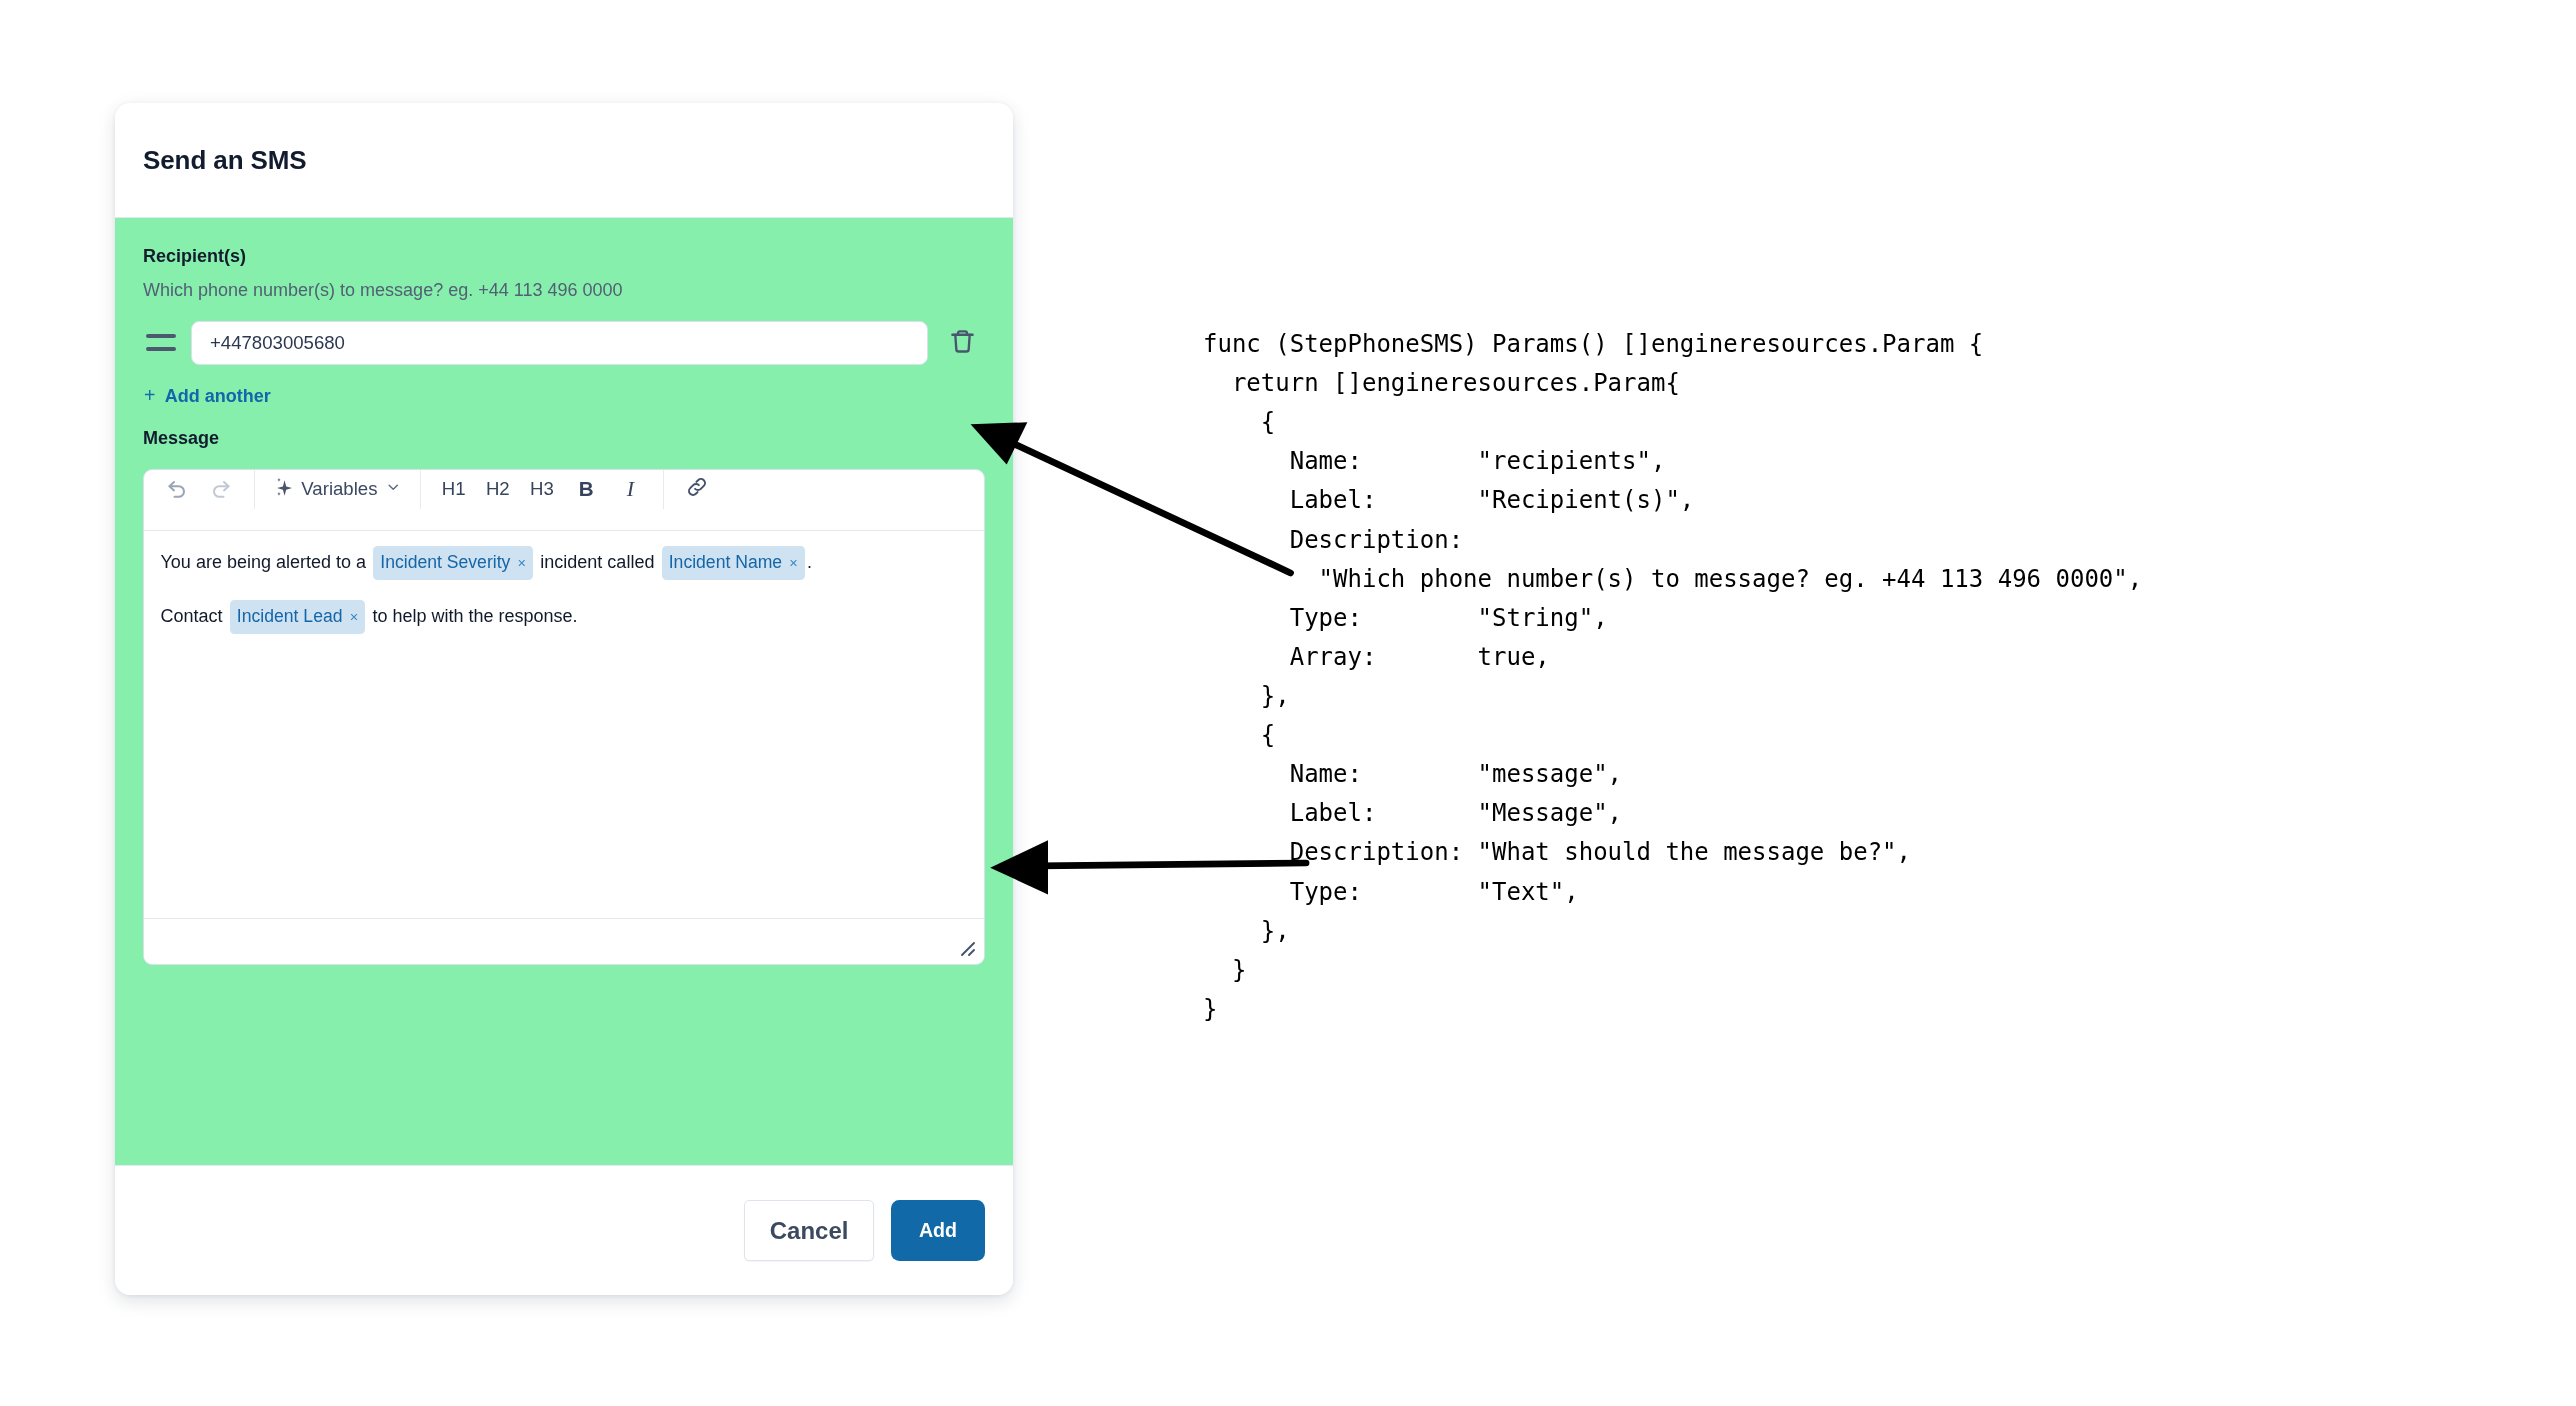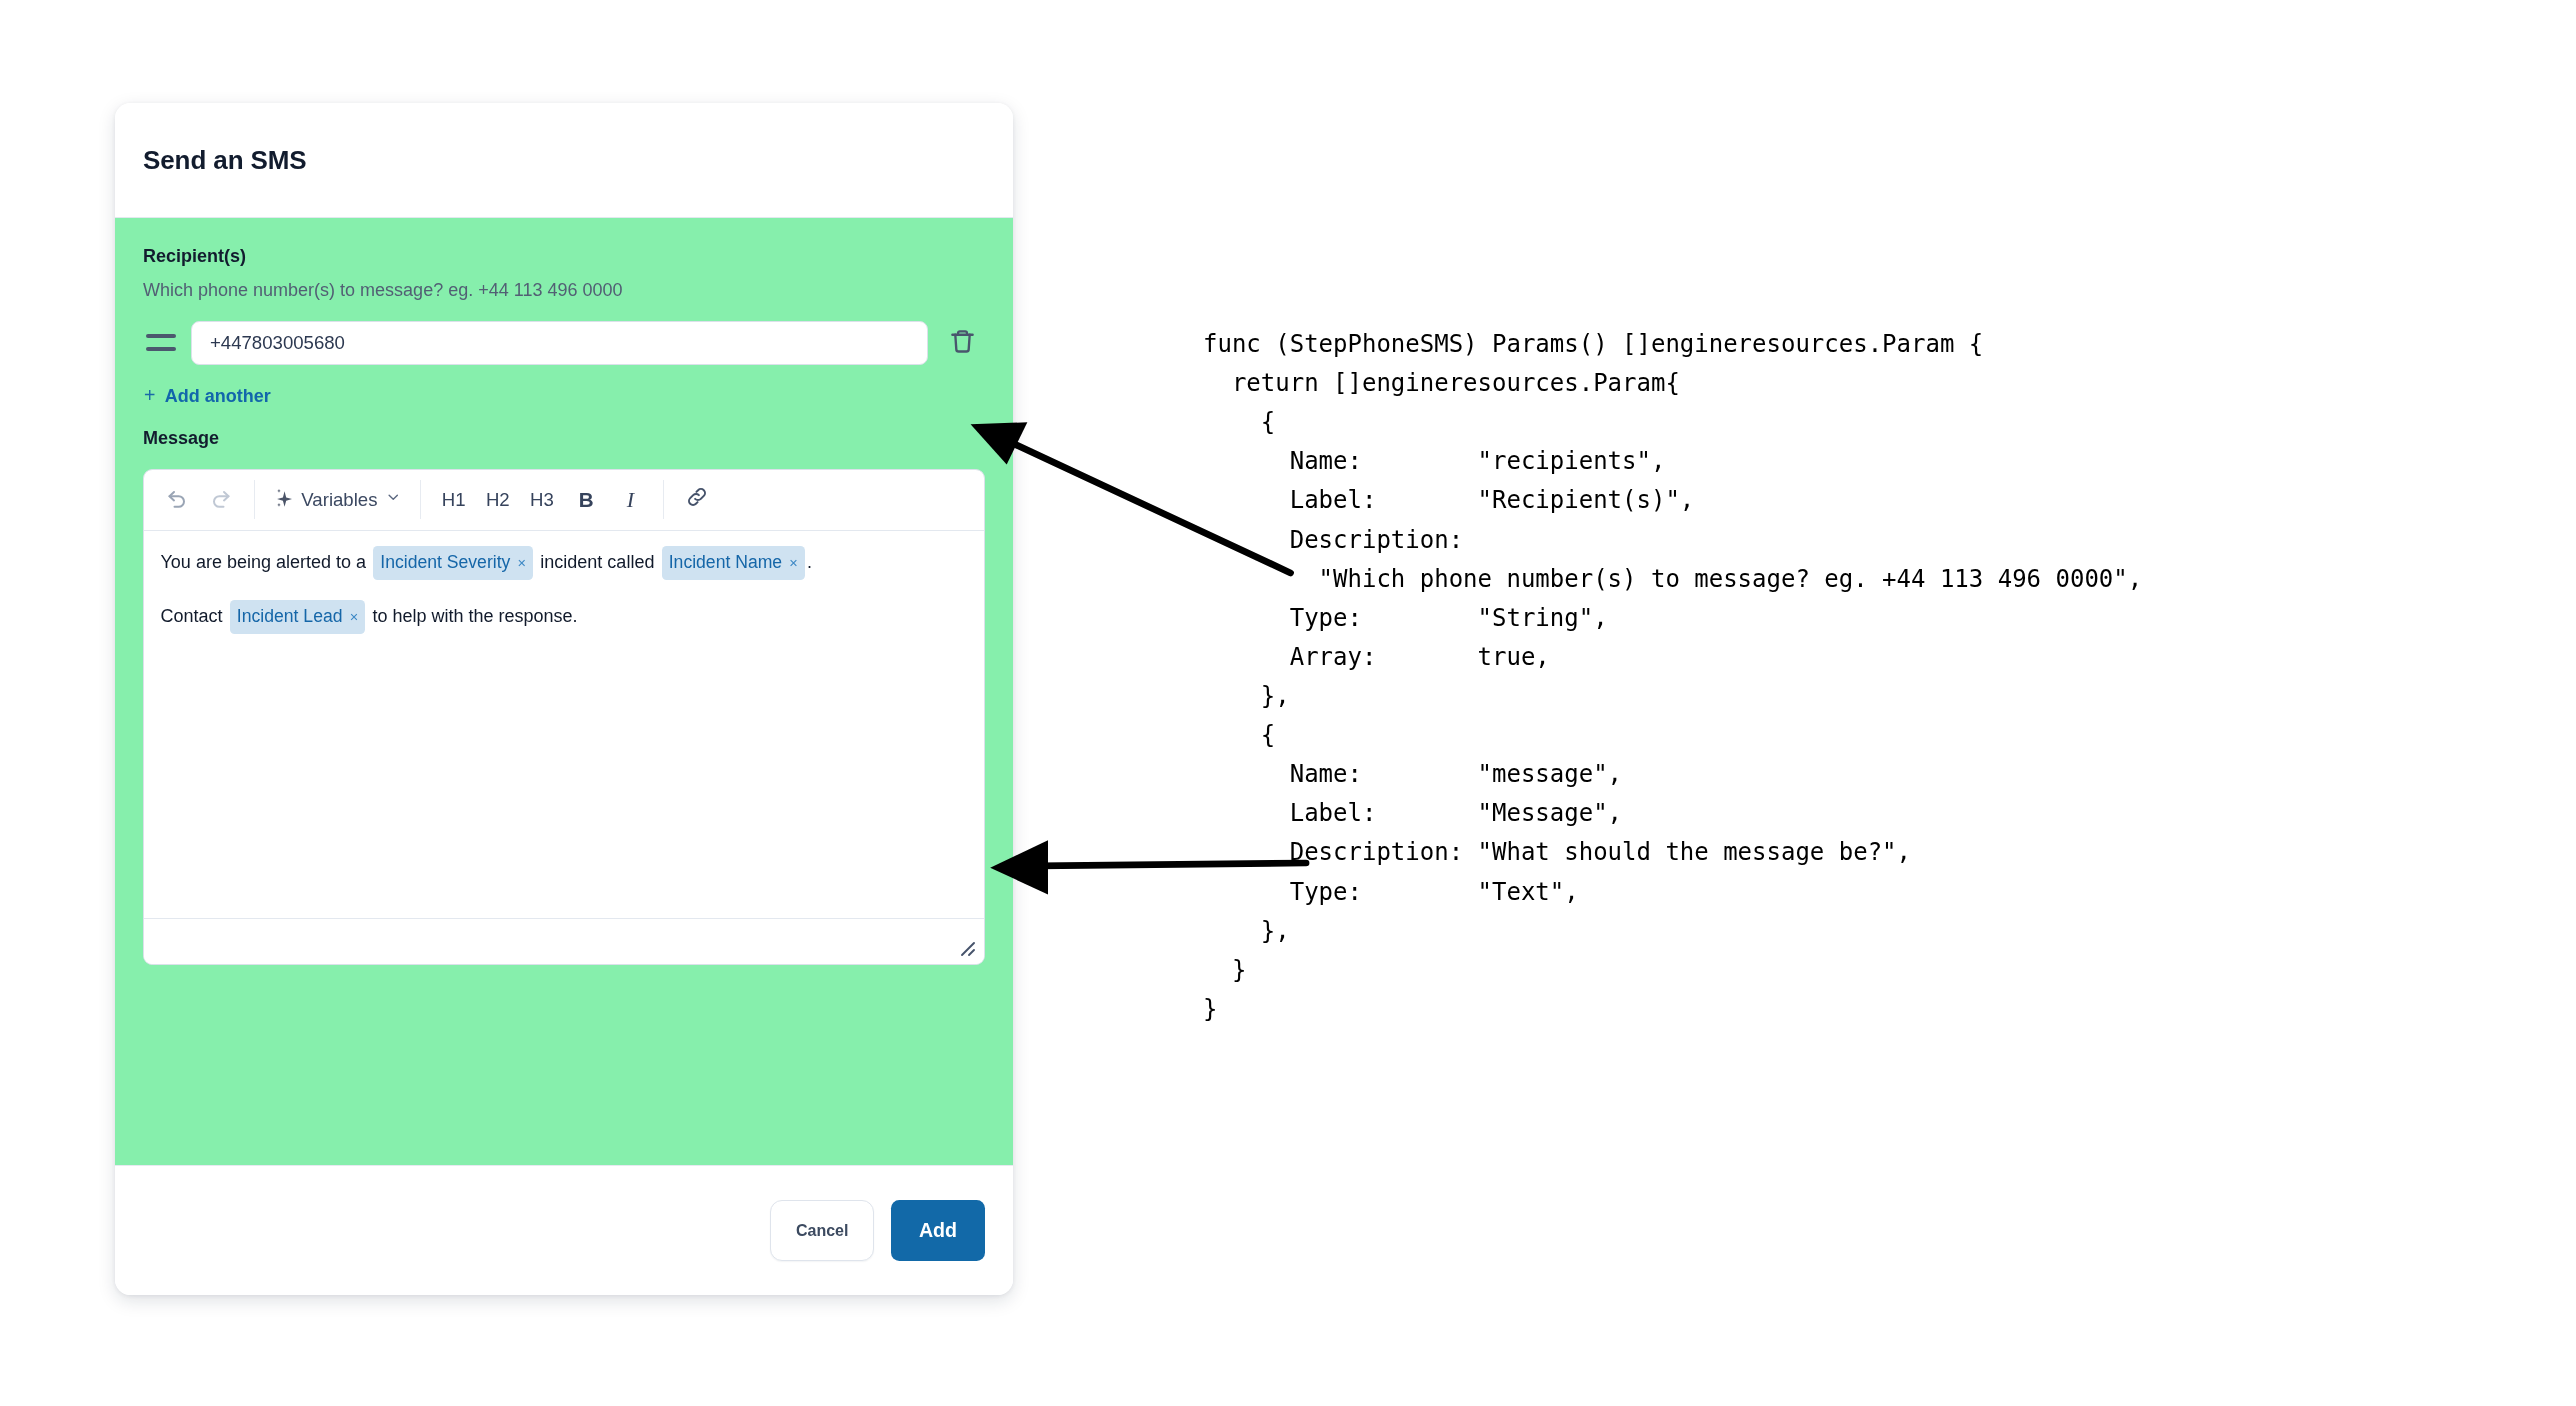--- a/index.html
+++ b/index.html
@@ -115,21 +115,21 @@
     margin-top: 18.6px;
     background:#ffffff;
     border: 1.5px solid #dbe1ea;
     border-radius: 9.3px;
     overflow: hidden;
     height: 496px;
     display:flex; flex-direction: column;
   }
   #editor-toolbar {
     height: 61px; flex: 0 0 61px;
-    display:flex; align-items:center;
+    display:flex; align-items:flex-start;
     border-bottom: 1.5px solid #e3e8ef;
   }
   .tb-group {
     display:flex; align-items:center; gap: 5.2px;
     padding: 0 13.4px;
     border-right: 1.5px solid #e7ebf1;
   }
   .tb-group:last-child { border-right: none; }
   .tb-btn {
     height: 39px; min-width: 39px;
@@ -186,23 +186,23 @@
   #dialog-footer {
     flex: 0 0 130px;
     background:#ffffff;
     border-top: 1.5px solid #e6eaf0;
     display:flex; align-items:center; justify-content:flex-end;
     gap: 16.5px;
     padding: 0 28px;
   }
   #cancel-button {
     height: 61px; padding: 0 25px;
-    background:#fff; border: 1.5px solid #dfe4ec; border-radius: 12px;
+    background:#fff; border: 1.5px solid #dfe4ec; border-radius: 5px;
     font-family:"Liberation Sans", sans-serif;
-    font-size: 16px; font-weight: bold; color:#3c4a60;
+    font-size: 24px; font-weight: bold; color:#3c4a60;
     cursor:pointer;
     box-shadow: 0 1px 1.5px rgba(20,30,50,0.05);
   }
   #add-button {
     height: 61px; padding: 16px 28px;
     background:#1269a8; border: none; border-radius: 8.3px;
     font-family:"Liberation Sans", sans-serif;
     font-size: 19.6px; font-weight: bold; color:#ffffff;
     cursor:pointer;
   }

